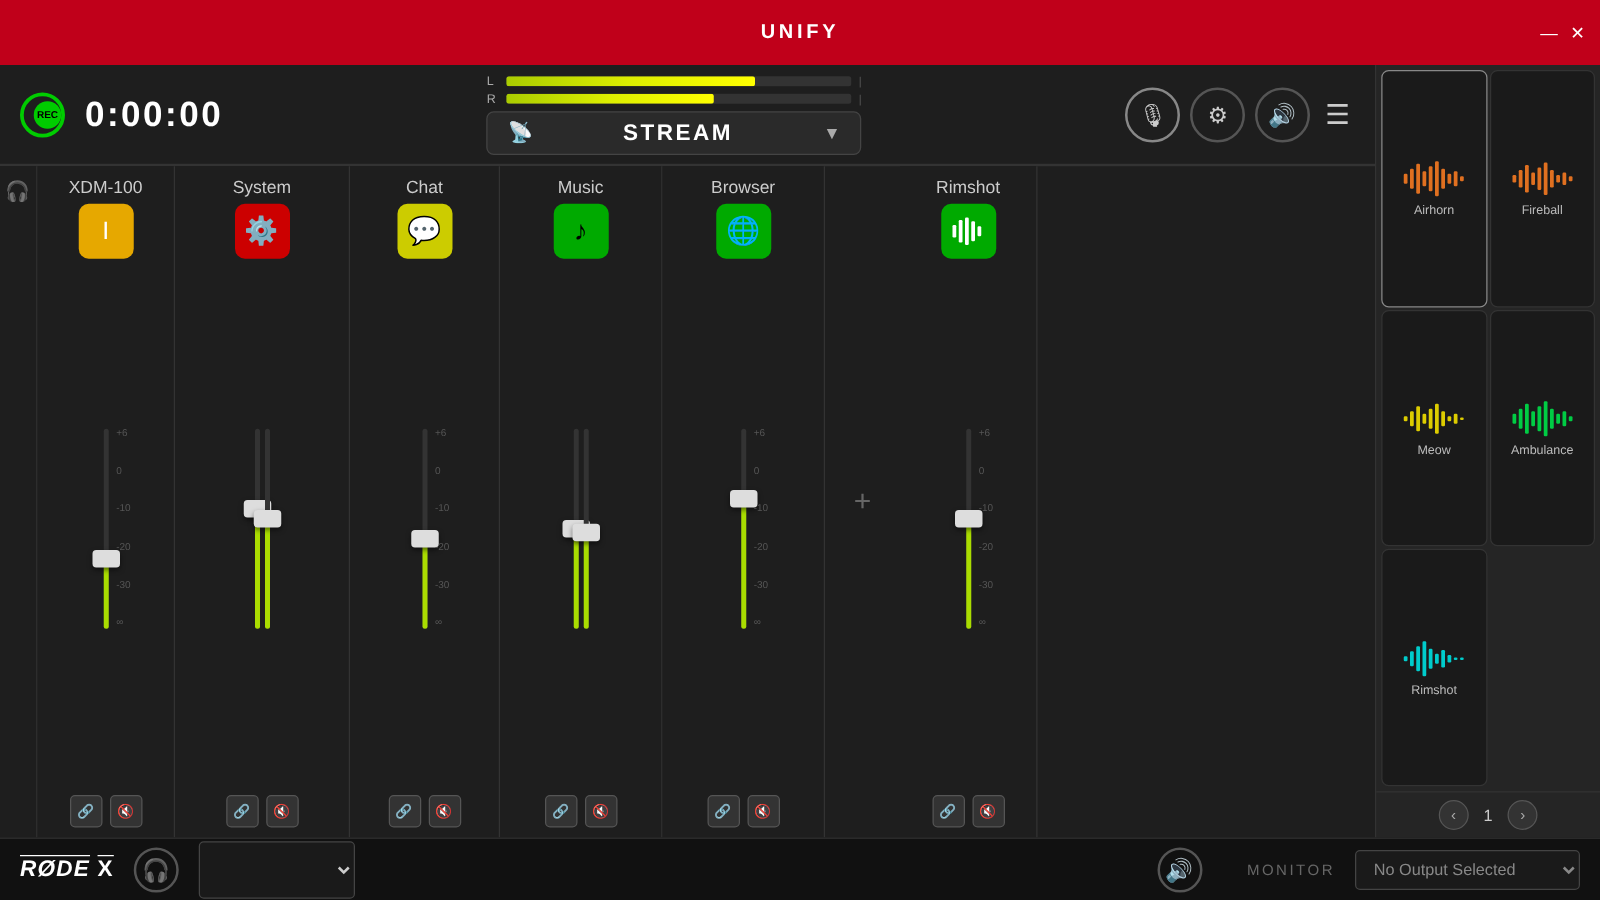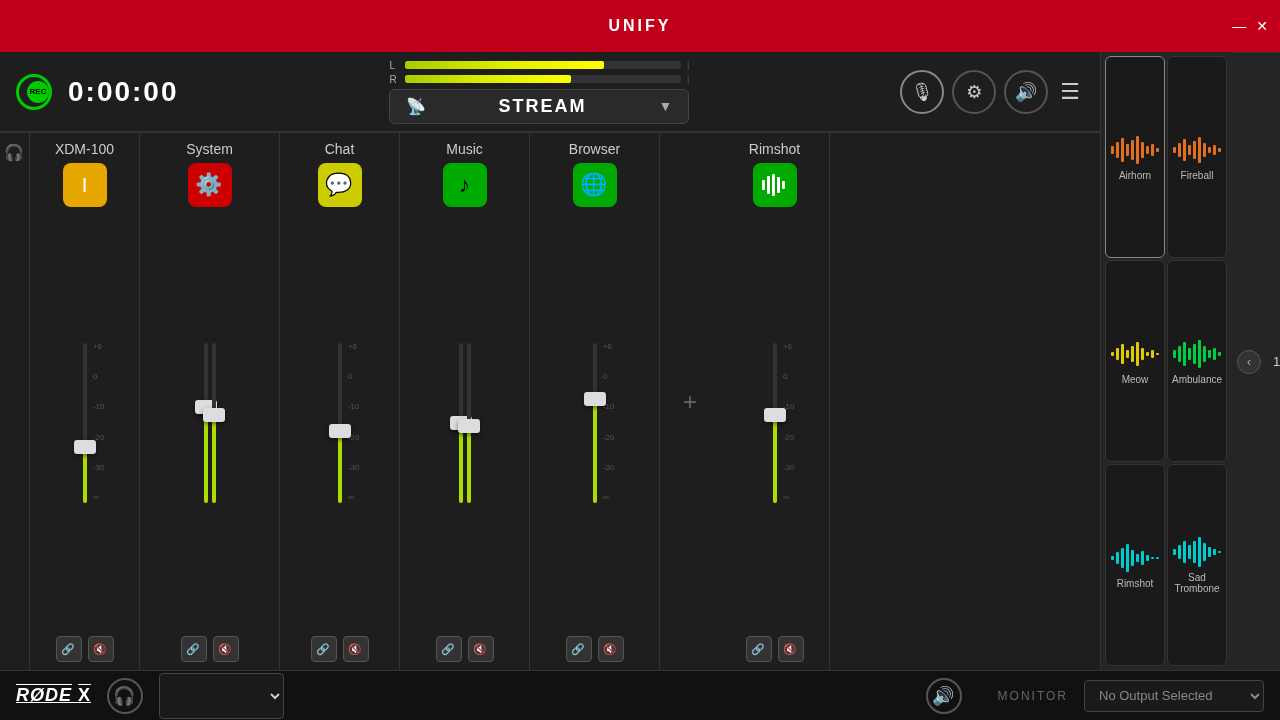--- a/index.html
+++ b/index.html
@@ -342,21 +342,21 @@
       color: #666;
       font-size: 24px;
     }
 
     
     #sounds-panel {
       width: 180px;
       background: #252525;
       border-left: 1px solid #333;
       display: flex;
-      flex-direction: row;
+      flex-direction: column;
       flex-shrink: 0;
     }
 
     
     #sounds-grid {
       display: grid;
       grid-template-columns: 1fr 1fr;
       gap: 2px;
       padding: 4px;
       flex: 1;
@@ -442,21 +442,20 @@
       gap: 16px;
       border-top: 1px solid #333;
       flex-shrink: 0;
     }
 
     #rodex-logo {
       color: #fff;
       font-size: 18px;
       font-weight: bold;
       letter-spacing: 1px;
-      text-decoration: underline;
     }
     #rodex-logo span { text-decoration: overline; }
 
     .bottom-icon-btn {
       width: 36px;
       height: 36px;
       border-radius: 50%;
       border: 2px solid #555;
       background: transparent;
       display: flex;
@@ -829,37 +828,20 @@
             <rect x="26" y="12" width="3" height="8" rx="1"></rect>
             <rect x="31" y="9" width="3" height="14" rx="1"></rect>
             <rect x="36" y="13" width="3" height="6" rx="1"></rect>
             <rect x="41" y="15" width="3" height="2" rx="1"></rect>
             <rect x="46" y="15" width="3" height="2" rx="1"></rect>
           </g>
         </svg>
         <span class="sound-name">Rimshot</span>
       </div>
 
-      <div class="sound-btn">
-        <svg class="sound-waveform" viewBox="0 0 50 32">
-          <g fill="#00cccc">
-            <rect x="1" y="13" width="3" height="6" rx="1"></rect>
-            <rect x="6" y="9" width="3" height="14" rx="1"></rect>
-            <rect x="11" y="5" width="3" height="22" rx="1"></rect>
-            <rect x="16" y="9" width="3" height="14" rx="1"></rect>
-            <rect x="21" y="5" width="3" height="22" rx="1"></rect>
-            <rect x="26" y="1" width="3" height="30" rx="1"></rect>
-            <rect x="31" y="7" width="3" height="18" rx="1"></rect>
-            <rect x="36" y="11" width="3" height="10" rx="1"></rect>
-            <rect x="41" y="13" width="3" height="6" rx="1"></rect>
-            <rect x="46" y="15" width="3" height="2" rx="1"></rect>
-          </g>
-        </svg>
-        <span class="sound-name">Sad Trombone</span>
-      </div>
 
     </div>
 
     <div id="sounds-pagination">
       <div class="page-btn">‹</div>
       <span class="page-num">1</span>
       <div class="page-btn">›</div>
     </div>
   </div>
 

